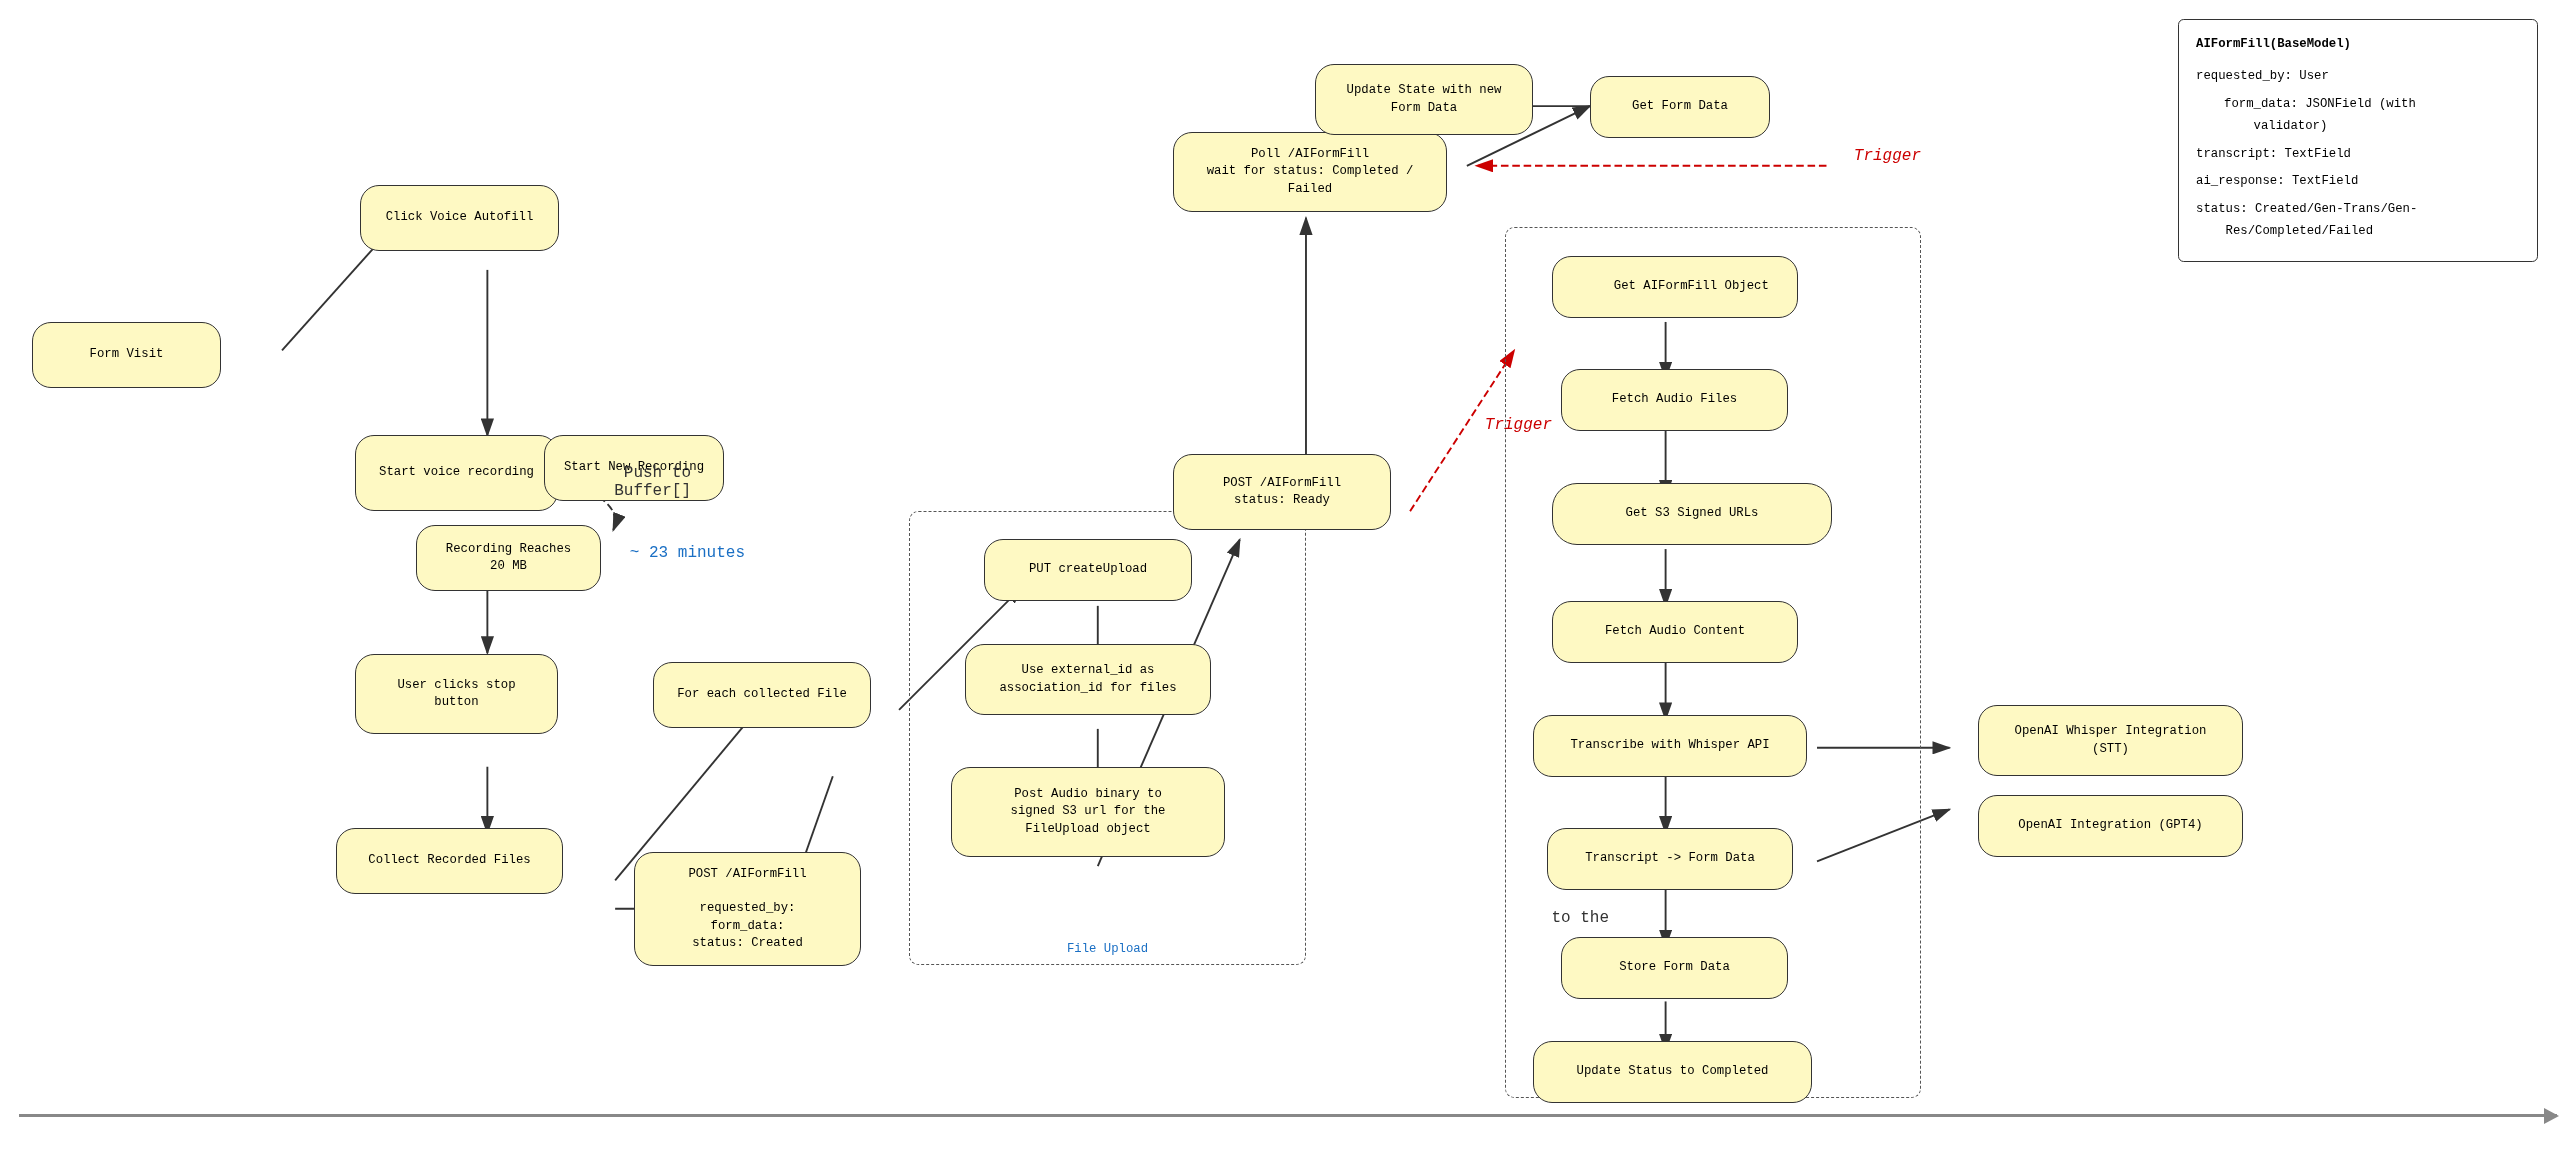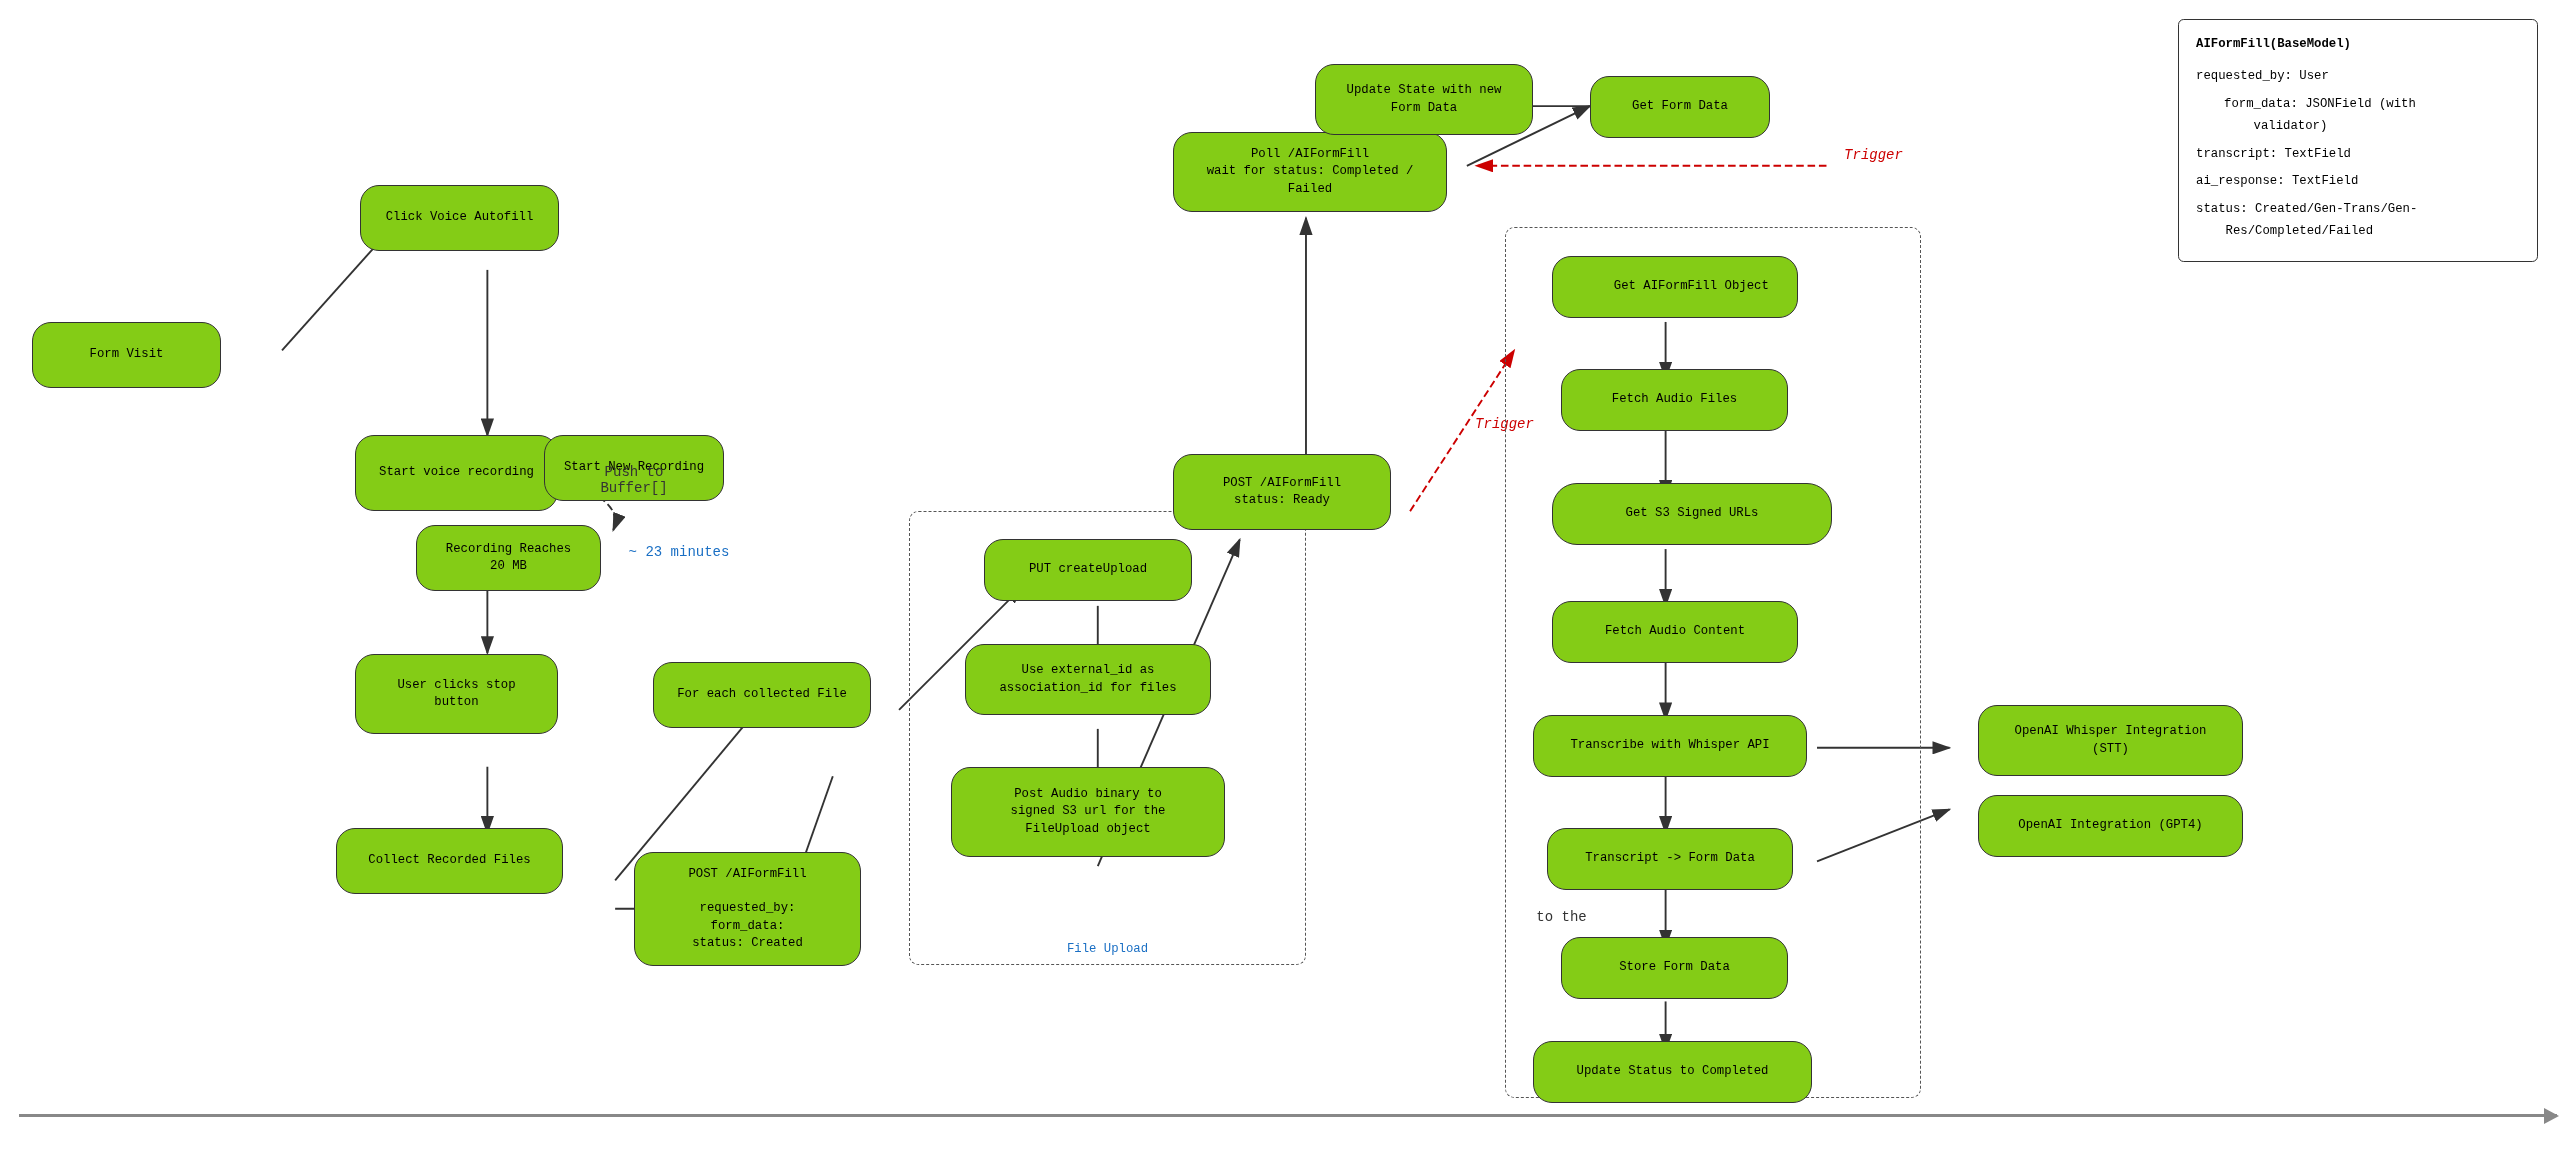--- a/index.html
+++ b/index.html
@@ -14,21 +14,21 @@
     }
     .diagram-container {
       position: relative;
       width: 2576px;
       height: 1136px;
     }
     .node {
       position: absolute;
       border: 1.9px solid #333;
       border-radius: 9.5px;
-      background: #84cc16;
+      background: #fef9c3;
       display: flex;
       align-items: center;
       justify-content: center;
       text-align: center;
       padding: 7.6px 11.4px;
       line-height: 1.4;
     }
     .node-rounded {
       border-radius: 19px;
     }
@@ -59,23 +59,23 @@
       position: absolute;
       top: 0;
       left: 0;
       width: 2576px;
       height: 1136px;
       pointer-events: none;
       overflow: visible;
     }
     .arrow-label {
       position: absolute;
-      font-size: 14px;
+      font-size: 16px;
       color: #333;
-      text-align: center;
+      text-align: right;
     }
     .arrow-label-blue {
       color: #1a6fc4;
     }
     .arrow-label-red {
       color: #cc0000;
       font-style: italic;
     }
     
     .bottom-arrow {

